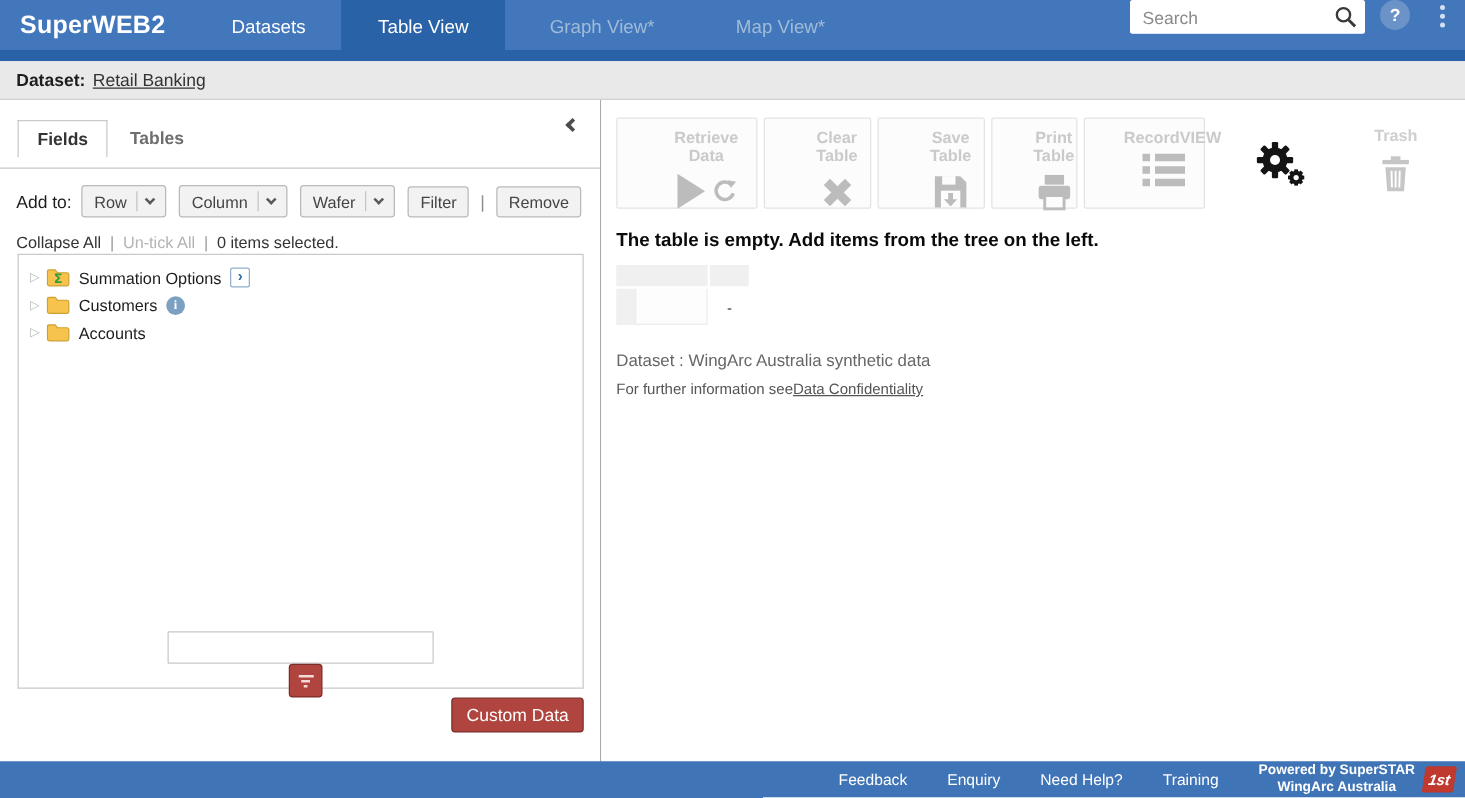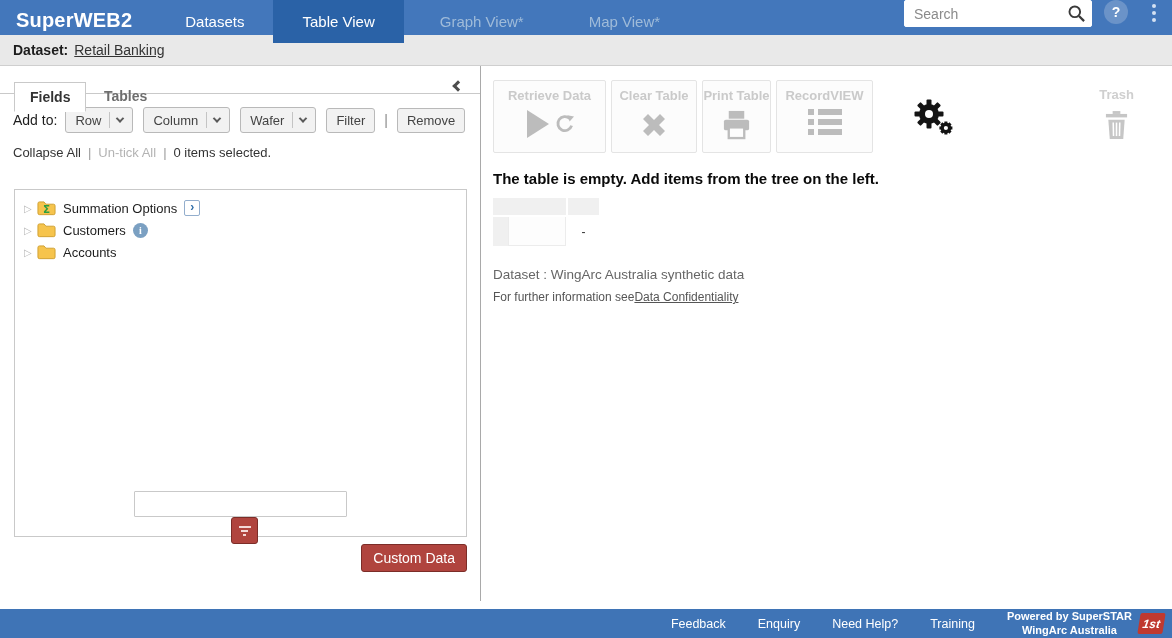--- a/index.html
+++ b/index.html
@@ -5,21 +5,21 @@
   * { box-sizing: border-box; margin: 0; padding: 0; }
   html,body { width:1172px; height:638px; }
   body {
     font-family:"Liberation Sans", sans-serif;
     background:#fff; position:relative; overflow:hidden;
     -webkit-font-smoothing:antialiased;
   }
 
   
   .navbar {
-    height:35px; display:flex; align-items:stretch;
+    height:49px; display:flex; align-items:stretch;
     background:linear-gradient(#4377bb 0, #4377bb 40px, #2a62a7 40px, #2a62a7 43px);
   }
   .brand {
     color:#fff; font-size:20px; font-weight:bold; letter-spacing:.2px;
     padding:0 24px 0 16px; display:flex; align-items:center; height:40px;
   }
   .nav-item {
     color:#fff; font-size:15px; padding:0 29px; display:flex; align-items:center;
     height:43px; cursor:pointer;
   }
@@ -49,21 +49,21 @@
   }
   .crumb-label { font-weight:bold; color:#1d1d1d; }
   .crumb-link { color:#333; text-decoration:underline; margin-left:6px; cursor:pointer; }
 
   
   .main { display:flex; height:535px; }
   .left-panel { width:481px; border-right:1px solid #a9a9a9; position:relative; background:#fff; }
   .right-panel { flex:1; background:#fff; position:relative; }
 
   
-  .tabs-strip { padding:15px 12px 0 14px; border-bottom:1px solid #c9c9c9; position:relative; height:28px; }
+  .tabs-strip { padding:15px 12px 0 14px; border-bottom:1px solid #c9c9c9; position:relative; height:55px; }
   .tab { display:inline-block; font-size:14px; cursor:pointer; }
   .tab.active {
     background:#fff; border:1px solid #c9c9c9; border-bottom:1px solid #fff;
     font-weight:bold; color:#333; padding:6px 15px; position:relative; top:1px;
   }
   .tab.inactive { color:#6e6e6e; font-weight:bold; padding:6px 13px; }
   .panel-collapse { position:absolute; right:16px; top:14px; width:14px; height:14px; cursor:pointer; }
   .chev-left {
     display:block; width:8px; height:8px; border-left:3px solid #4d4d4d; border-bottom:3px solid #4d4d4d;
     transform:rotate(45deg); margin:2px 0 0 4px;
@@ -121,21 +121,21 @@
   .filter-btn { width:27px; height:27px; margin-left:8px; display:flex; flex-direction:column;
     align-items:center; justify-content:center; gap:2px; }
   .filter-btn i { display:block; background:#f3d9d8; height:2px; }
   .fb1 { width:12px; } .fb2 { width:7px; } .fb3 { width:3px; }
   .custom-btn { margin-left:auto; font-size:14px; padding:5px 11px; font-family:"Liberation Sans", sans-serif; }
 
   
   .toolbar { display:flex; align-items:flex-start; padding:14px 0 0 12px; }
   .tool-btn {
     border:1px solid #e4e4e4; border-radius:2px; background:#fcfcfc; height:73px;
-    text-align:center; padding-top:7px; margin-right:5px; cursor:default;
+    text-align:center; padding-top:7px; margin-right:5px; cursor:default;padding-left:31px;
   }
   .tool-btn .tb-label { font-size:13px; font-weight:bold; color:#cacaca; margin-bottom:6px; }
   .w1{width:113px} .w2{width:86px} .w3{width:86px} .w4{width:69px} .w5{width:97px}
   .tb-icon-row { display:flex; align-items:center; justify-content:center; gap:4px; }
   .rv-rows { width:34px; margin:2px auto 0; }
   .rv-row { display:flex; gap:4px; margin-bottom:4px; }
   .rv-sq { width:6px; height:6px; background:#bcbcbc; }
   .rv-bar { flex:1; height:6px; background:#bcbcbc; }
   .gear-wrap { margin-left:33px; padding-top:17px; cursor:pointer; }
   .trash-btn { margin-left:auto; margin-right:38px; text-align:center; padding-top:7px; cursor:default; }
@@ -299,20 +299,31 @@
 
       <div class="tool-btn w2">
         <div class="tb-label">Clear Table</div>
         <div class="tb-icon-row">
           <svg width="32" height="32" viewBox="0 0 32 32">
             <path d="M5 10 L10 5 L16 11 L22 5 L27 10 L21 16 L27 22 L22 27 L16 21 L10 27 L5 22 L11 16 Z" fill="#bcbcbc"></path>
           </svg>
         </div>
       </div>
 
+      <div class="tool-btn w3">
+        <div class="tb-label">Save Table</div>
+        <div class="tb-icon-row">
+          <svg width="31" height="31" viewBox="0 0 32 32">
+            <path d="M3 3 L24 3 L29 8 L29 29 L3 29 Z" fill="#bcbcbc"></path>
+            <rect x="9" y="3" width="11" height="7" fill="#fcfcfc"></rect>
+            <rect x="8" y="15" width="16" height="14" fill="#fcfcfc"></rect>
+            <path d="M16 28 L10.5 22 L14 22 L14 17 L18 17 L18 22 L21.5 22 Z" fill="#bcbcbc"></path>
+          </svg>
+        </div>
+      </div>
 
       <div class="tool-btn w4">
         <div class="tb-label">Print Table</div>
         <div class="tb-icon-row">
           <svg width="31" height="31" viewBox="0 0 32 32">
             <rect x="8" y="2" width="16" height="8" fill="#bcbcbc"></rect>
             <rect x="3" y="11" width="26" height="11" rx="2" fill="#bcbcbc"></rect>
             <rect x="8" y="19" width="16" height="11" fill="#fcfcfc" stroke="#bcbcbc" stroke-width="2.4"></rect>
           </svg>
         </div>

